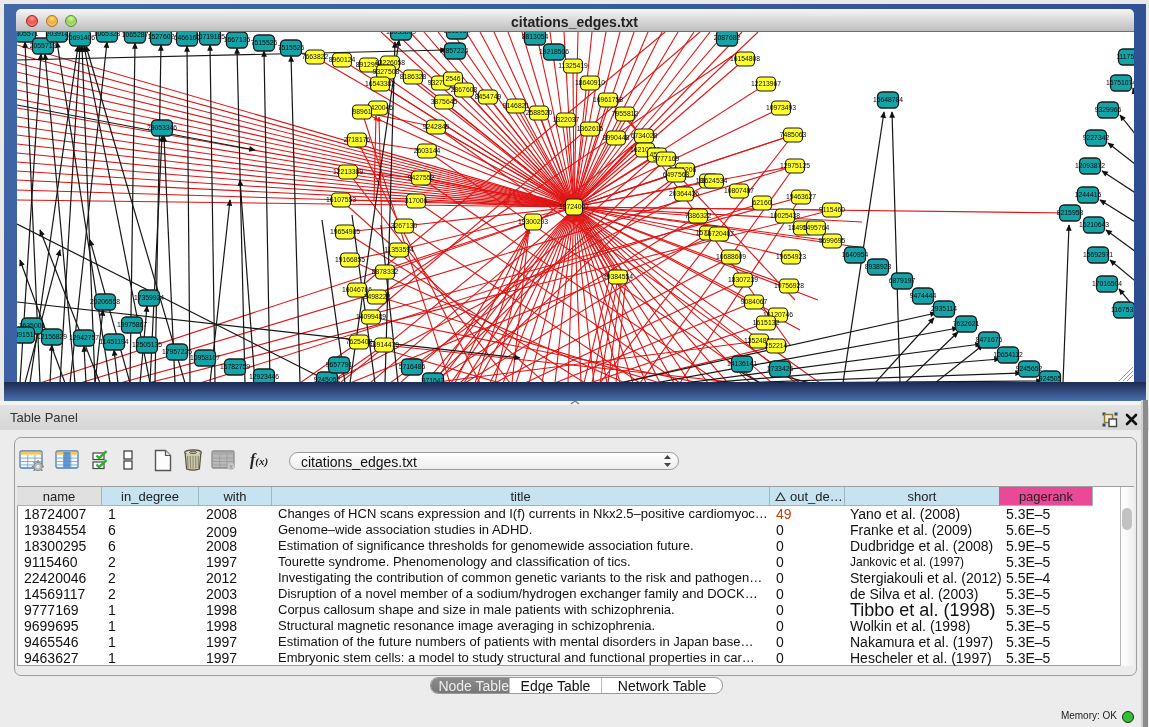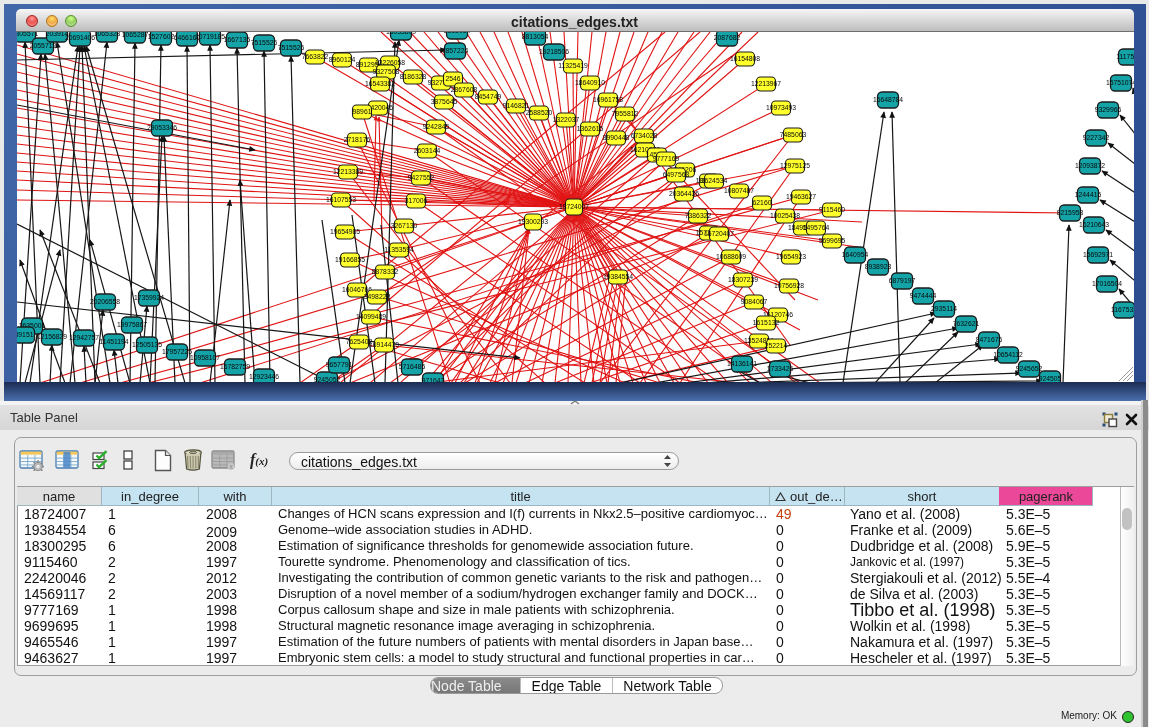--- a/index.html
+++ b/index.html
@@ -715,19 +715,19 @@
 <div class="abs" style="left:24px;top:650px;height:16px;font-size:14px;color:#111;line-height:16px;white-space:nowrap">9463627</div>
 <div class="abs" style="left:108px;top:650px;height:16px;font-size:14px;color:#111;line-height:16px;white-space:nowrap">1</div>
 <div class="abs" style="left:206px;top:650px;height:16px;font-size:14px;color:#111;line-height:16px;white-space:nowrap">1997</div>
 <div class="abs" style="left:278px;top:650px;height:16px;font-size:13px;color:#111;line-height:16px;white-space:nowrap">Embryonic stem cells: a model to study structural and functional properties in car…</div>
 <div class="abs" style="left:776px;top:650px;height:16px;font-size:14px;color:#111;line-height:16px;white-space:nowrap">0</div>
 <div class="abs" style="left:850px;top:650px;height:16px;font-size:14px;color:#111;line-height:16px;white-space:nowrap">Hescheler et al. (1997)</div>
 <div class="abs" style="left:1006px;top:650px;height:16px;font-size:14px;color:#111;line-height:16px;white-space:nowrap">5.3E–5</div>
 <div class="abs" style="left:1120px;top:487px;width:14px;height:179px;background:linear-gradient(90deg,#fff,#f0f0f0);border-left:1px solid #bbb"></div>
 <div class="abs" style="left:1122px;top:508px;width:10px;height:22px;background:#c2c2c2;border-radius:5px"></div>
 <div class="abs" style="left:430px;top:677px;width:293px;height:17px;border:1px solid #9a9a9a;border-radius:8px;background:#fff;overflow:hidden;display:flex">
-    <div style="width:89px;background:linear-gradient(#8b8b8b,#777);color:#eee;font-size:14px;text-align:left;line-height:16px">Node Table</div>
+    <div style="width:78px;background:linear-gradient(#8b8b8b,#777);color:#eee;font-size:14px;text-align:right;line-height:16px">Node Table</div>
     <div style="width:92px;border-left:1px solid #bbb;font-size:14px;color:#111;text-align:center;line-height:16px">Edge Table</div>
     <div style="flex:1;border-left:1px solid #bbb;font-size:14px;color:#111;text-align:center;line-height:16px">Network Table</div>
   </div>
 <div class="abs" style="left:1040px;top:710px;width:77px;text-align:right;font-size:10px;color:#222">Memory: OK</div>
 <div class="abs" style="left:1122px;top:711px;width:12px;height:12px;border-radius:50%;background:#2fc32f;border:1px solid #222"></div>
 <div class="abs" style="left:1141px;top:400px;width:2px;height:327px;background:#cfcfcf"></div>
 <div class="abs" style="left:1143px;top:400px;width:5px;height:327px;background:#8b8b8b"></div>
 </body></html>

